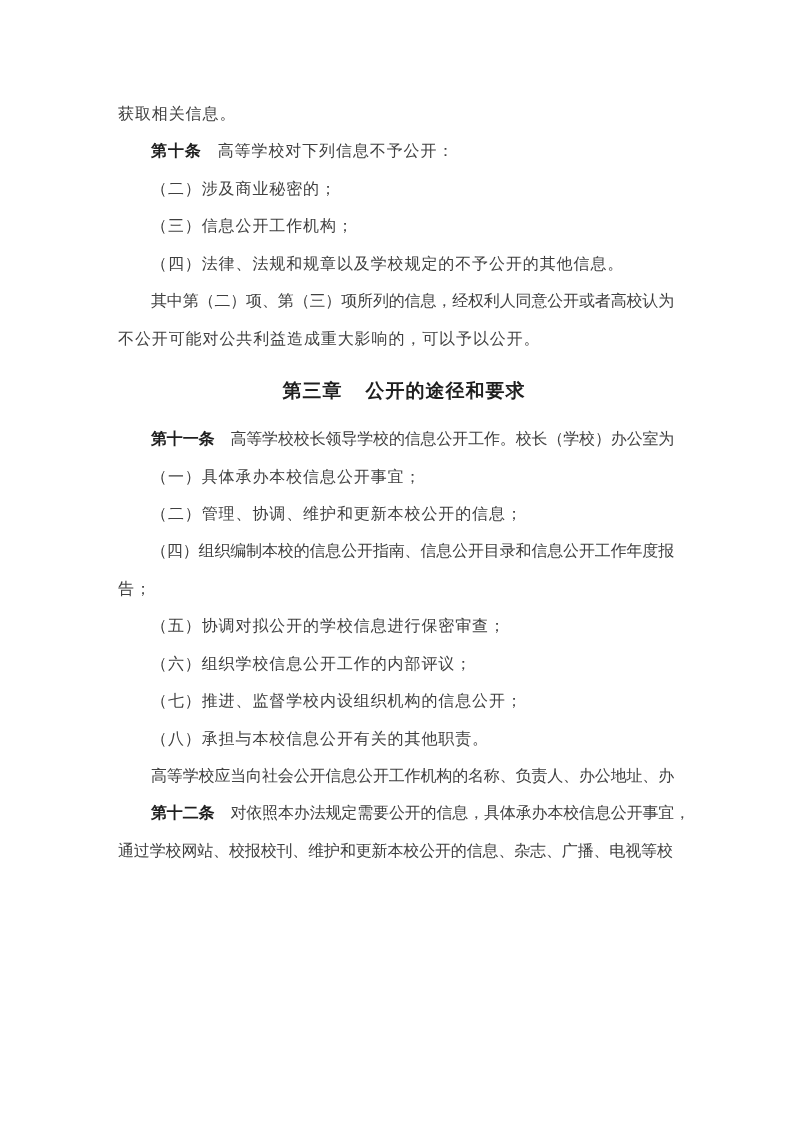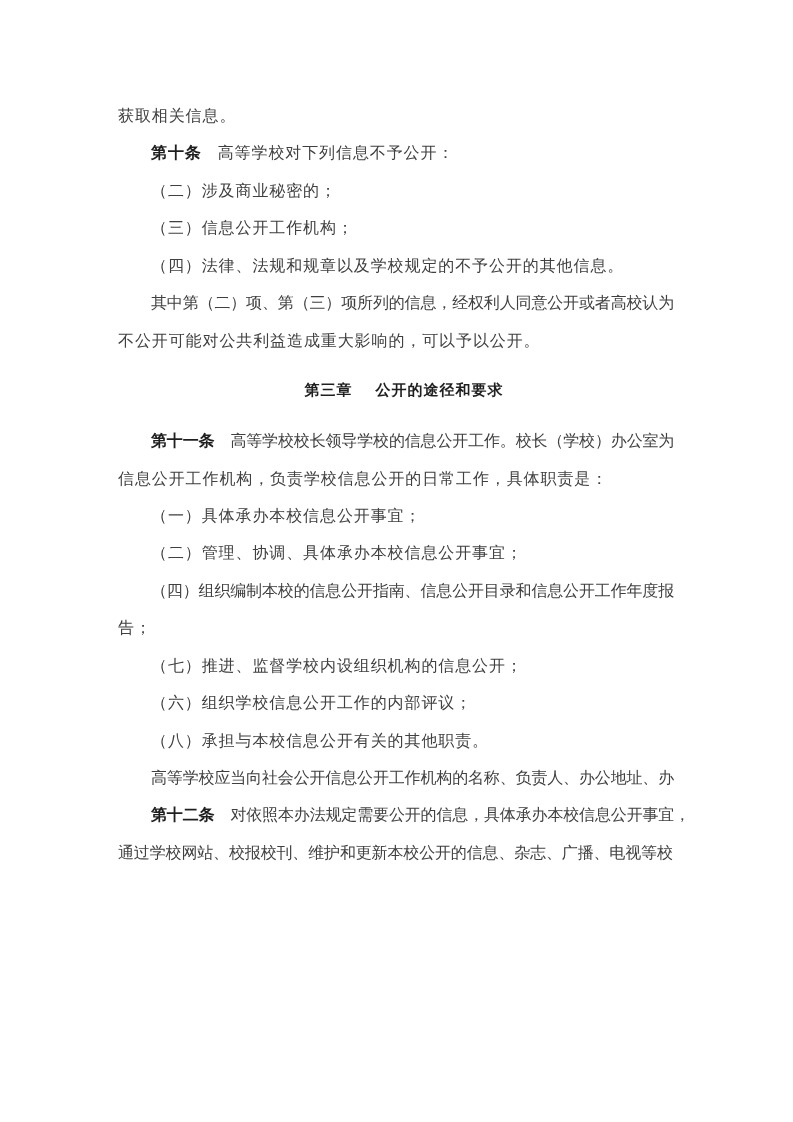--- a/index.html
+++ b/index.html
@@ -19,36 +19,37 @@
     top: 97px;
     width: 572px;
   }
   .line {
     height: 37.45px;
     line-height: 37.45px;
     font-size: 16px;
     letter-spacing: 0.9px;
     color: var(--text, #404040);
     white-space: nowrap;
+    font-family: Liberation Mono, monospace;
   }
   .line.indent { padding-left: 33px; }
   .line.stretch { letter-spacing: -0.15px; }
   .term {
     font-weight: bold;
     color: var(--emphasis, #1f1f1f);
     margin-right: 16px;
   }
   .chapter {
     height: 63px;
     display: flex;
     align-items: center;
     justify-content: center;
     font-family: "DejaVu Sans", "Liberation Sans", sans-serif;
     font-weight: bold;
-    font-size: 15px;
+    font-size: 19px;
     letter-spacing: 1px;
     color: var(--emphasis, #111111);
     white-space: nowrap;
   }
   .chapter .num { margin-right: 23px; }
 </style>
 </head>
 <body>
 
 <div class="page">
@@ -68,35 +69,35 @@
 
   <div class="line"><span>不公开可能对公共利益造成重大影响的，可以予以公开。</span></div>
 
   <div class="chapter">
     <span class="num">第三章</span>
     <span>公开的途径和要求</span>
   </div>
 
   <div class="line indent stretch"><span class="term">第十一条</span><span>高等学校校长领导学校的信息公开工作。校长（学校）办公室为</span></div>
 
-  <div class="line"><span>信息公开工作机构，负责学校信息公开的日常工作，具体职责是：</span></div>
 
   <div class="line indent"><span>（一）具体承办本校信息公开事宜；</span></div>
 
-  <div class="line indent"><span>（二）管理、协调、具体承办本校信息公开事宜；</span></div>
+  <div class="line indent"><span>（二）管理、协调、维护和更新本校公开的信息；</span></div>
 
 
   <div class="line indent stretch"><span>（四）组织编制本校的信息公开指南、信息公开目录和信息公开工作年度报</span></div>
 
   <div class="line"><span>告；</span></div>
 
+  <div class="line indent"><span>（五）协调对拟公开的学校信息进行保密审查；</span></div>
+
+  <div class="line indent"><span>（六）组织学校信息公开工作的内部评议；</span></div>
 
   <div class="line indent"><span>（七）推进、监督学校内设组织机构的信息公开；</span></div>
-
-  <div class="line indent"><span>（六）组织学校信息公开工作的内部评议；</span></div>
 
   <div class="line indent"><span>（八）承担与本校信息公开有关的其他职责。</span></div>
 
   <div class="line indent stretch"><span>高等学校应当向社会公开信息公开工作机构的名称、负责人、办公地址、办</span></div>
 
 
   <div class="line indent stretch"><span class="term">第十二条</span><span>对依照本办法规定需要公开的信息，具体承办本校信息公开事宜，</span></div>
 
   <div class="line stretch"><span>通过学校网站、校报校刊、维护和更新本校公开的信息、杂志、广播、电视等校</span></div>
 </div>

